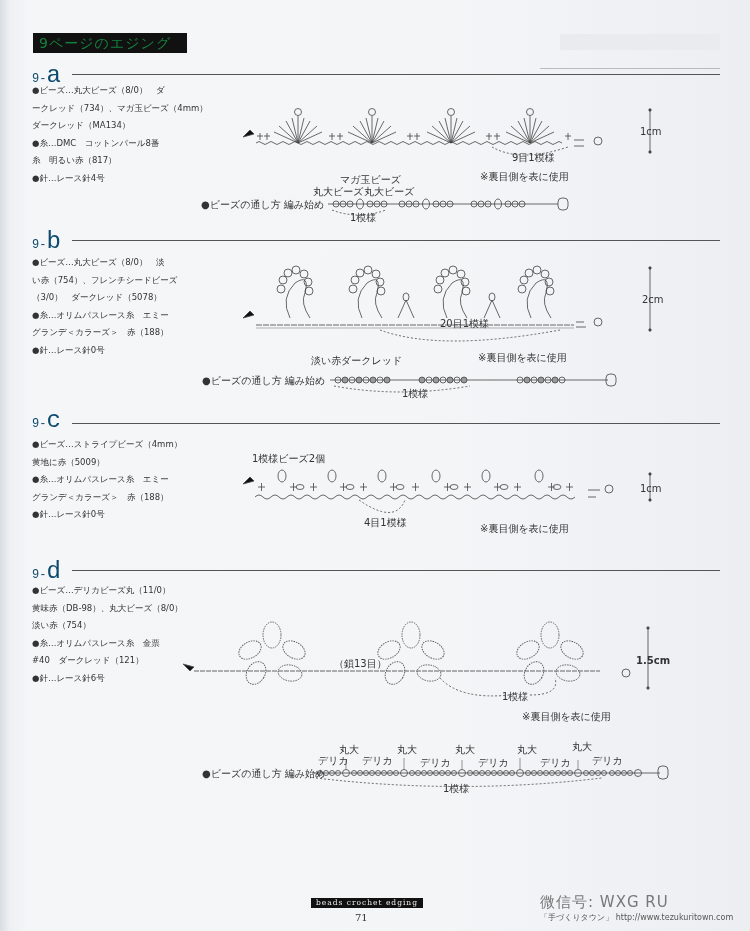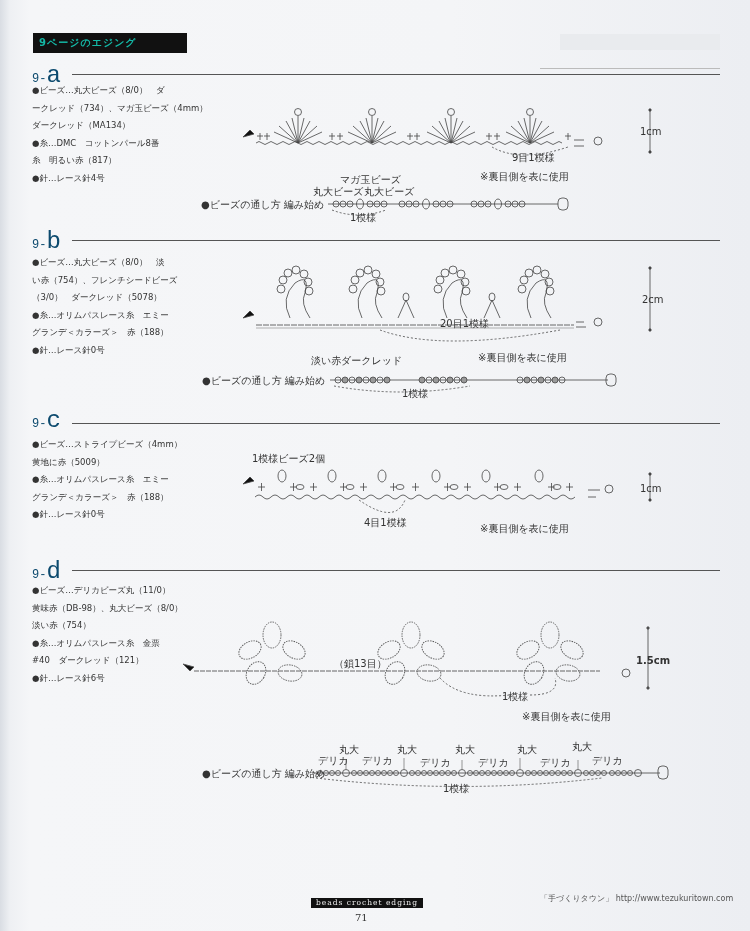--- a/index.html
+++ b/index.html
@@ -1,21 +1,21 @@
 <!DOCTYPE html>
 <html><head>
 <meta charset="utf-8">
 <style>
   html,body{margin:0;padding:0;}
   body{width:750px;height:931px;position:relative;overflow:hidden;
     background:linear-gradient(90deg,#d9dde3 0px,#eef0f3 10px,#f5f6f8 30px,#f4f5f7 60%,#eceef2 100%);
     font-family:"DejaVu Sans",sans-serif;color:#2a2a2a;}
   .abs{position:absolute;}
-  .header-bar{left:33px;top:33px;width:148px;height:20px;background:#111;color:#14b8a6;
-    font-size:10px;font-weight:bold;line-height:20px;padding-left:6px;letter-spacing:1px;}
+  .header-bar{left:33px;top:33px;width:148px;height:20px;background:#111;color:#15803d;
+    font-size:14px;font-weight:normal;line-height:20px;padding-left:6px;letter-spacing:1px;}
   .faded-box{left:560px;top:34px;width:160px;height:16px;background:#e9ebee;}
   .faded-line{left:540px;top:68px;width:180px;height:1px;background:#bbb;}
   .sec-title{left:32px;font-family:Liberation Mono, monospace;font-size:12px;color:#0c4a6e;}
   .sec-title .big{font-size:24px;line-height:24px;}
   .sec-rule{height:1px;background:#555;}
   .spec{left:32px;font-size:8.5px;line-height:17.5px;color:#333;width:150px;}
   .spec .line{white-space:nowrap;}
   .lbl{font-size:10px;color:#333;white-space:nowrap;}
   svg{position:absolute;overflow:visible;}
   .footer-bar{left:311px;top:898px;width:112px;height:10px;background:#111;color:#eee;
@@ -376,14 +376,15 @@
 <div class="abs lbl" style="left:540px;top:756px;">デリカ</div>
 <div class="abs lbl" style="left:592px;top:754px;">デリカ</div>
 <div class="abs lbl" style="left:202px;top:767px;">
   <span>●ビーズの通し方</span> <span>編み始め</span>
 </div>
 <div class="abs lbl" style="left:443px;top:782px;">1模様</div>
 
 <div class="abs footer-bar">beads crochet edging</div>
 <div class="abs page-num">71</div>
 <div class="abs watermark">
+  <div class="big">微信号: WXG RU</div>
   <div>「手づくりタウン」 http://www.tezukuritown.com</div>
 </div>
 
 </body></html>

